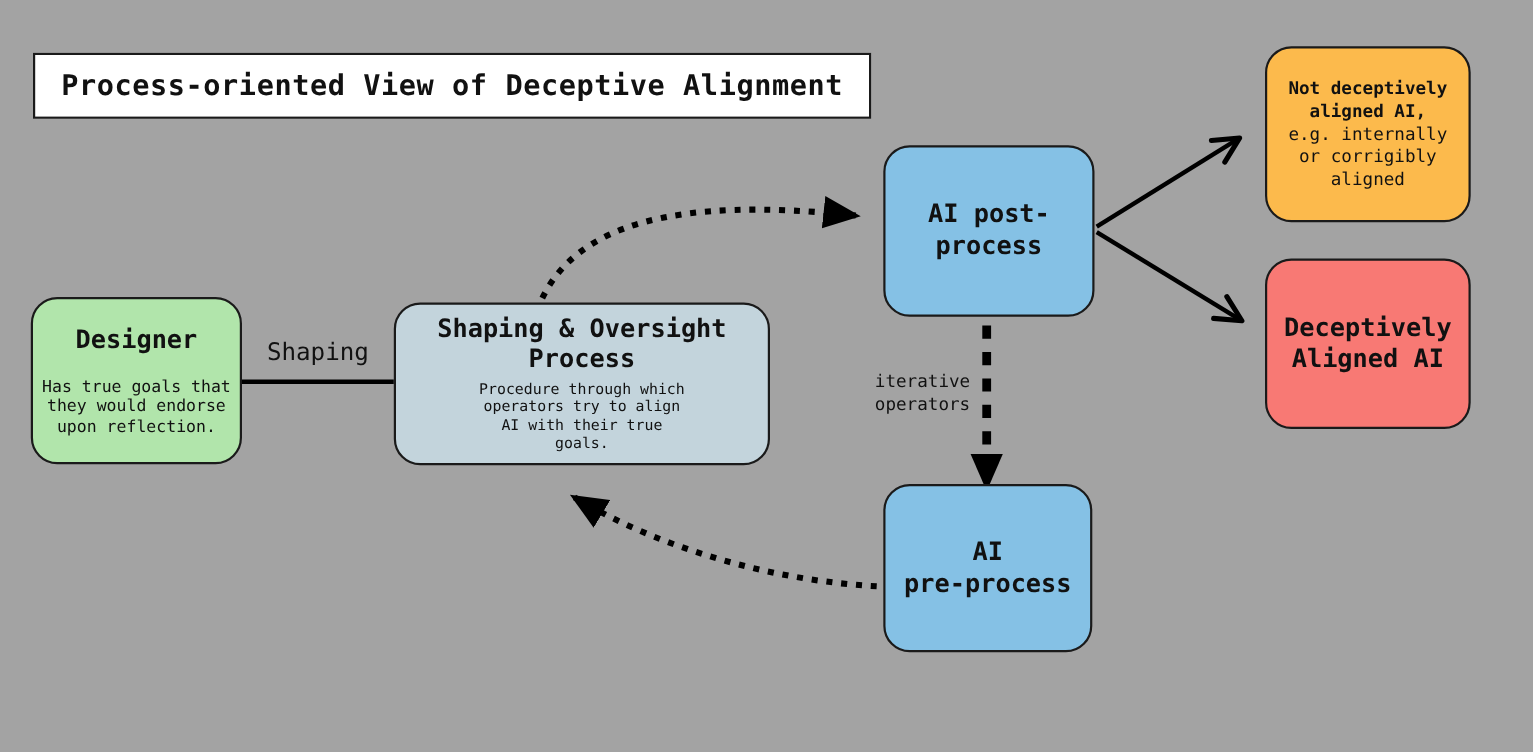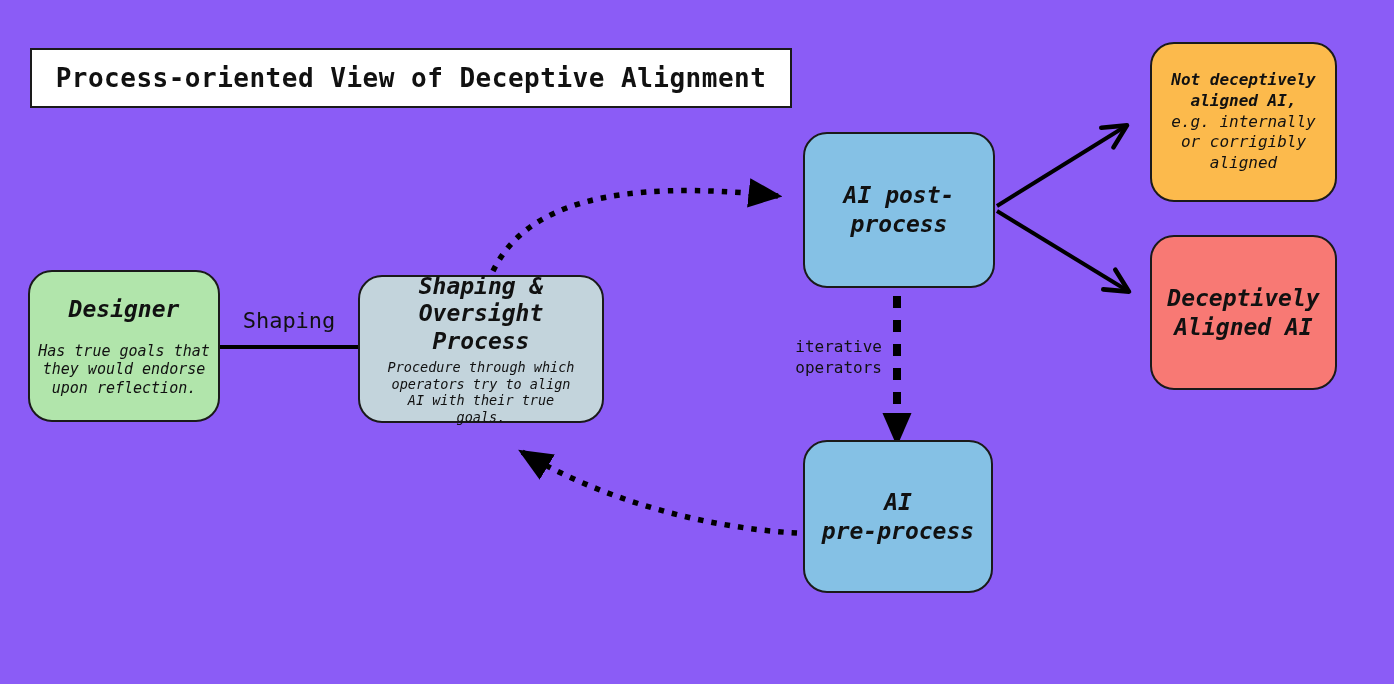--- a/index.html
+++ b/index.html
@@ -3,21 +3,21 @@
 <meta charset="utf-8">
 <style>
   * { margin: 0; padding: 0; box-sizing: border-box; }
   html, body { background: #ffffff; }
   body { font-family: "DejaVu Sans Mono", "Liberation Mono", monospace; color: #111; }
 
   .canvas {
     position: relative;
     width: 1394px;
     height: 684px;
-    background: #8b5cf6;
+    background: #a3a3a3;
     overflow: hidden;
   }
 
   svg.edges {
     position: absolute;
     left: 0; top: 0;
     width: 1394px; height: 684px;
     pointer-events: none;
   }
 
@@ -33,38 +33,37 @@
   }
 
   .node {
     position: absolute;
     border: 2px solid #1a1a1a;
     border-radius: 24px;
     display: flex; flex-direction: column;
     align-items: center; justify-content: center;
     text-align: center;
     padding: 6px 4px;
-    font-style: italic;
   }
   .node .node-title {
     font-weight: bold;
     white-space: pre-line;
     line-height: 1.25;
   }
   .node .node-sub {
     white-space: pre-line;
     line-height: 1.22;
     margin-top: 18px;
   }
 
   .node-designer   { left: 28px;  top: 270px; width: 192px; height: 152px; background: #b1e5ab; }
   .node-designer .node-title { font-size: 23px; }
   .node-designer .node-sub   { font-size: 15px; }
 
-  .node-shaping    { left: 358px; top: 275px; width: 246px; height: 148px; background: #c3d4dc; }
+  .node-shaping    { left: 358px; top: 275px; width: 342px; height: 148px; background: #c3d4dc; }
   .node-shaping .node-title { font-size: 23px; line-height: 1.2; }
   .node-shaping .node-sub   { font-size: 13.5px; margin-top: 4px; }
 
   .node-ai-post    { left: 803px; top: 132px; width: 192px; height: 156px; background: #85c1e5; }
   .node-ai-post .node-title { font-size: 23px; text-align: center; }
 
   .node-ai-pre     { left: 803px; top: 440px; width: 190px; height: 153px; background: #85c1e5; }
   .node-ai-pre .node-title { font-size: 23px; }
 
   .node-not-deceptive { left: 1150px; top: 42px; width: 187px; height: 160px; background: #fcba4c; }

